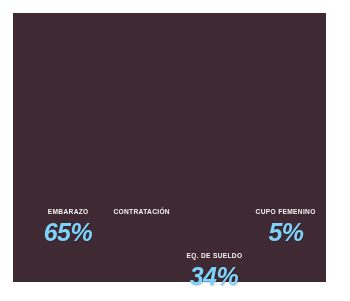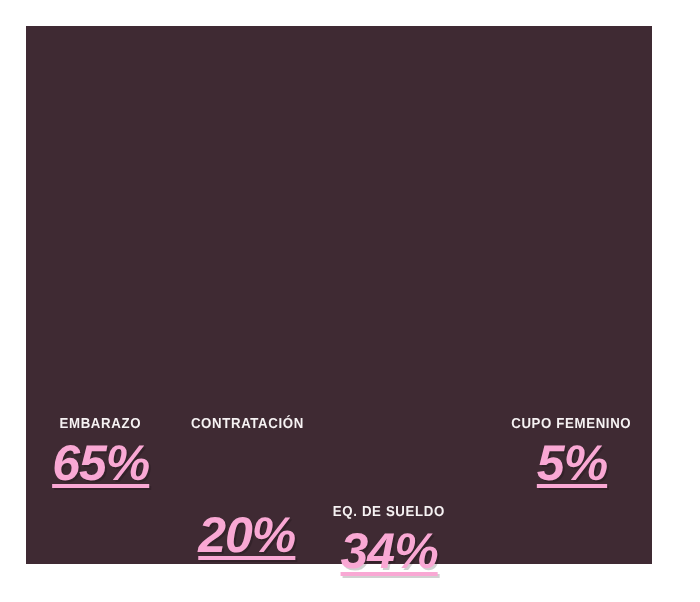--- a/index.html
+++ b/index.html
@@ -65,48 +65,47 @@
     display: flex;
     flex-direction: column;
     align-items: center;
     justify-content: flex-end;
     text-align: center;
     padding: 0 5px;
     box-sizing: border-box;
   }
 
   .stat-item.w-embarazo { width: 76px; }
-  .stat-item.w-contratacion { width: 72px; gap: 36px; }
+  .stat-item.w-contratacion { width: 72px; }
   .stat-item.w-sueldo { width: 72px; margin-top: 44px; }
-  .stat-item.w-cupo { width: 72px; margin-left: 20px; }
+  .stat-item.w-cupo { width: 72px; }
 
   .stat-label {
     font-family: "Liberation Sans", sans-serif;
     font-weight: bold;
     font-size: 7.2px;
     letter-spacing: 0.35px;
     color: #f6f2f3;
     line-height: 1;
     white-space: nowrap;
     transform: scaleX(0.92);
     transform-origin: center bottom;
     margin-bottom: 5px;
   }
 
   .stat-value {
     font-family: "Liberation Sans", sans-serif;
     font-weight: bold;
     font-style: italic;
     font-size: 25px;
     line-height: 1;
-    color: #f9a8d4;
+    color: #7dd3fc;
     letter-spacing: -0.5px;
     white-space: nowrap;
     text-shadow: 1px 1px 0 rgba(0,0,0,0.18);
-    text-decoration: underline;
   }
 </style>
 </head>
 <body>
 
 <div id="infographic-root">
 
   <div id="panel">
     <div id="panel-body">
 
@@ -114,21 +113,20 @@
 
       <div id="stats-row">
 
         <div class="stat-item w-embarazo">
           <div class="stat-label">EMBARAZO</div>
           <div class="stat-value">65%</div>
         </div>
 
         <div class="stat-item w-contratacion">
           <div class="stat-label">CONTRATACIÓN</div>
-          <div class="stat-value">20%</div>
         </div>
 
         <div class="stat-item w-sueldo">
           <div class="stat-label">EQ. DE SUELDO</div>
           <div class="stat-value">34%</div>
         </div>
 
         <div class="stat-item w-cupo">
           <div class="stat-label">CUPO FEMENINO</div>
           <div class="stat-value">5%</div>

